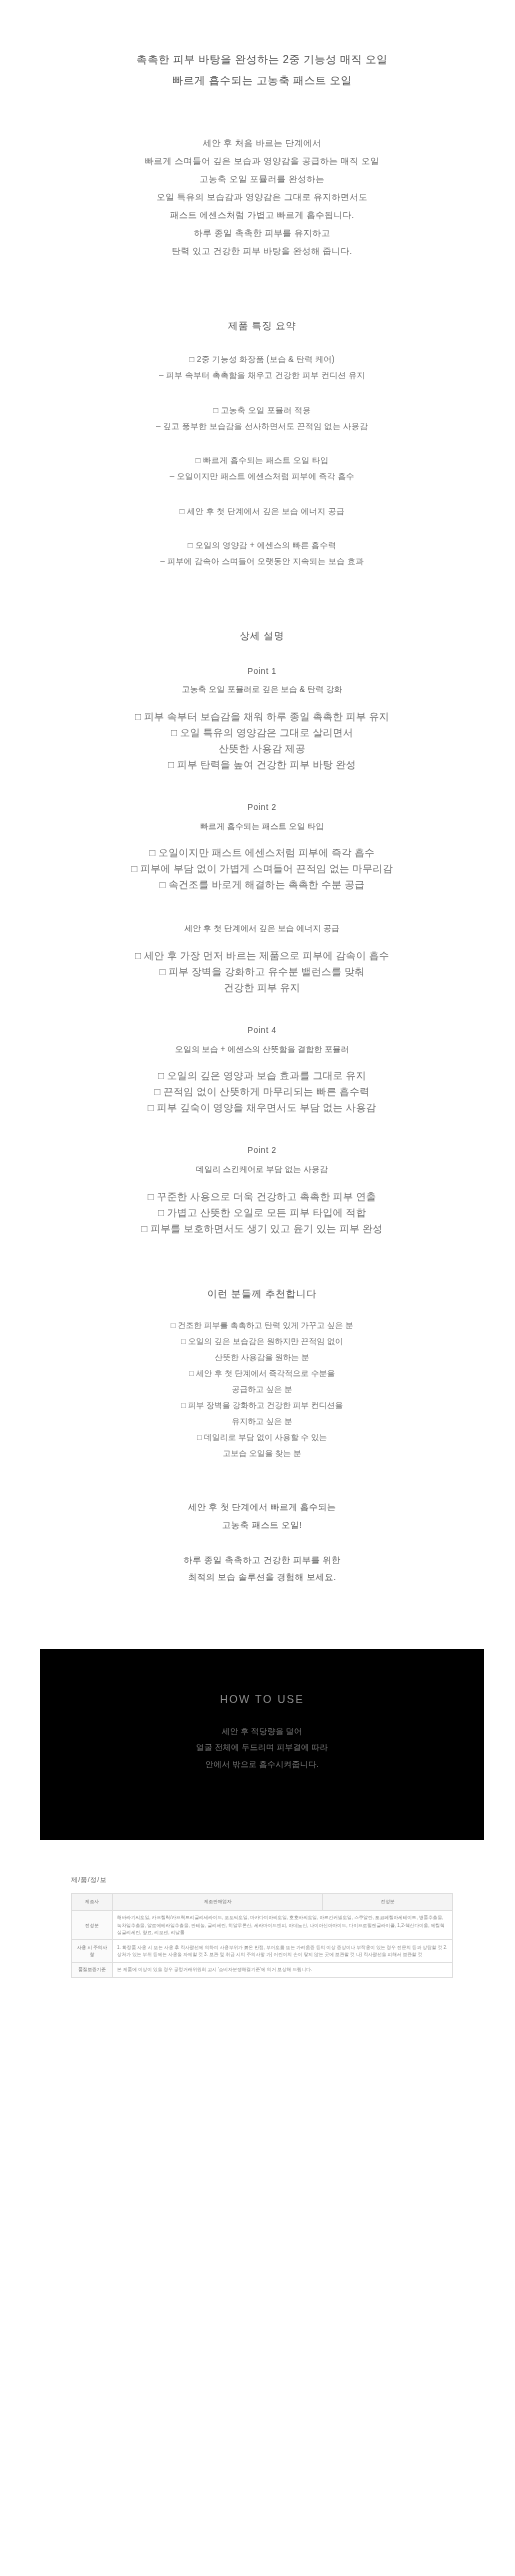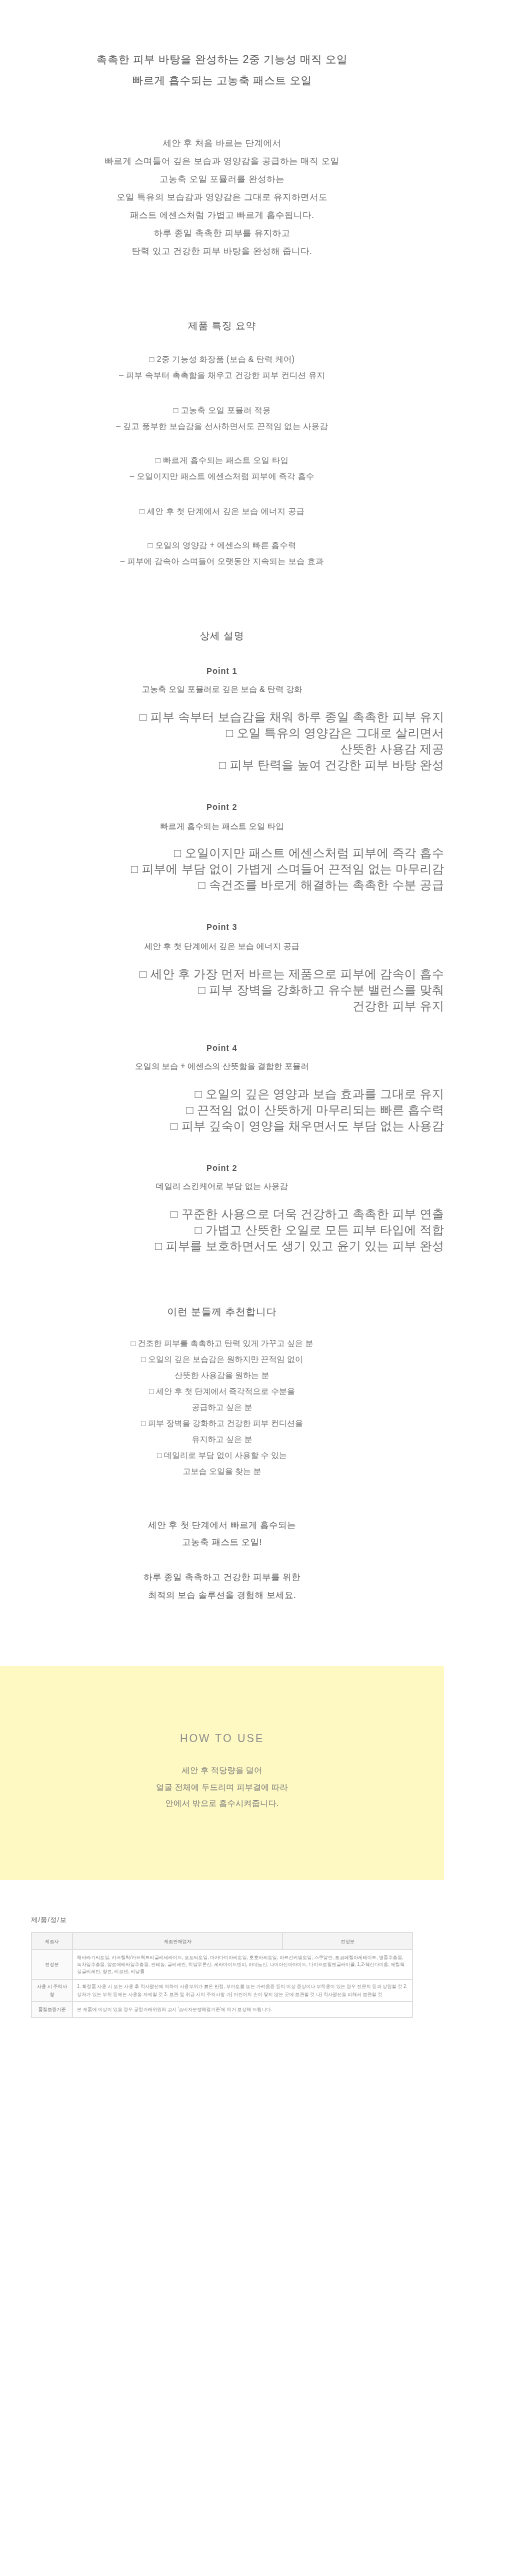--- a/index.html
+++ b/index.html
@@ -4,21 +4,21 @@
 <style>
   * { box-sizing: border-box; }
   html, body { margin:0; padding:0; }
   body {
     width:515px;
     background:#ffffff;
     font-family:"Liberation Sans", sans-serif;
     color:#4a4a4a;
     -webkit-font-smoothing:antialiased;
   }
-  .page { width:444px; position:relative; }
+  .page { width:444px; position:relative;margin-left:40px; }
 
   
   .block { text-align:center; }
   .ln { display:block; }
 
   .hero { padding-top:49px; }
   .hero .ln { font-size:10.8px; line-height:20.6px; color:#4d4d4d; letter-spacing:0.3px; }
 
   .intro { padding-top:44px; }
   .intro .ln { font-size:8.8px; line-height:18px; color:#6b6b6b; letter-spacing:0.2px; }
@@ -26,37 +26,37 @@
   .sec-title { font-size:9.8px; line-height:17.5px; color:#555; letter-spacing:0.5px; }
 
   .summary { padding-top:57px; }
   .summary .sec-title { margin-bottom:17.5px; }
   .summary .item { margin-bottom:18.5px;text-align:center; }
   .summary .item .ln { font-size:8.2px; line-height:16px; color:#6b6b6b; letter-spacing:0.1px; }
 
   .detail { padding-top:38px; }
   .detail .sec-title { margin-bottom:20.6px; }
   .point { margin-bottom:28px; }
-  .point .pt-label { font-size:8.2px; line-height:14.4px; color:#555; letter-spacing:0.5px; margin-bottom:3.1px;font-weight:bold; }
+  .point .pt-label { font-size:8.2px; line-height:14.4px; color:#555; letter-spacing:0.5px; margin-bottom:3.1px; }
   .point .pt-head { font-size:8.2px; line-height:15.5px; color:#5d5d5d; margin-bottom:11.3px; }
-  .point .pt-body .ln { font-size:12px; line-height:16px; color:#6f6f6f; letter-spacing:0.1px;text-align:right; }
+  .point .pt-body .ln { font-size:10px; line-height:16px; color:#6f6f6f; letter-spacing:0.1px; }
 
   .recommend { padding-top:20.6px; }
   .recommend .sec-title { margin-bottom:15.5px; }
   .recommend .ln { font-size:8px; line-height:16px; color:#6f6f6f; }
 
   .closing { padding-top:37px; }
   .closing .ln { font-size:8.8px; line-height:17.5px; color:#5d5d5d; letter-spacing:0.2px; }
   .closing .gap { height:17.5px; }
 
   
   .howto {
     margin-top:62px;
-    background:#fef9c3;
-    padding:62px 0 67px;
+    background:#000000;
+    padding:40px 0 67px;
     text-align:center;
   }
   .howto .htu { font-size:10.8px; letter-spacing:1.5px; color:#8d8d8d; line-height:20.6px; margin-bottom:14.4px; }
   .howto .ln { font-size:8.2px; line-height:16.5px; color:#7a7a7a; }
 
   
   .spec { padding:36px 31px 0; }
   .spec-title { font-size:6.7px; color:#666; margin-bottom:7.2px; letter-spacing:0.5px; }
   table.spec-table {
     width:100%;
@@ -149,21 +149,20 @@
       <div class="pt-label">Point 2</div>
       <div class="pt-head">빠르게 흡수되는 패스트 오일 타입</div>
       <div class="pt-body">
         <span class="ln">□ 오일이지만 패스트 에센스처럼 피부에 즉각 흡수</span>
         <span class="ln">□ 피부에 부담 없이 가볍게 스며들어 끈적임 없는 마무리감</span>
         <span class="ln">□ 속건조를 바로게 해결하는 촉촉한 수분 공급</span>
       </div>
     </div>
 
     <div class="point">
-      <div class="pt-label">Point 3</div>
       <div class="pt-head">세안 후 첫 단계에서 깊은 보습 에너지 공급</div>
       <div class="pt-body">
         <span class="ln">□ 세안 후 가장 먼저 바르는 제품으로 피부에 감속이 흡수</span>
         <span class="ln">□ 피부 장벽을 강화하고 유수분 밸런스를 맞춰</span>
         <span class="ln">건강한 피부 유지</span>
       </div>
     </div>
 
     <div class="point">
       <div class="pt-label">Point 4</div>

